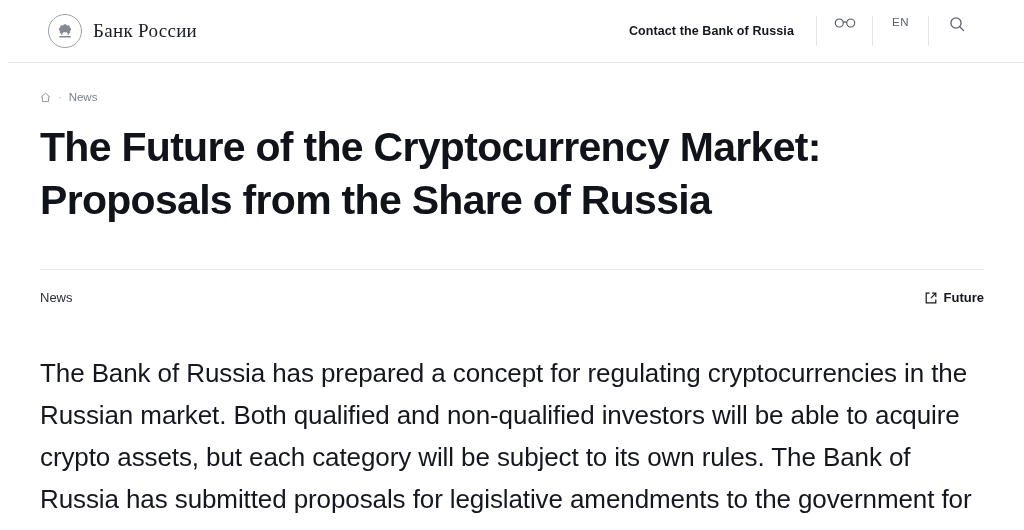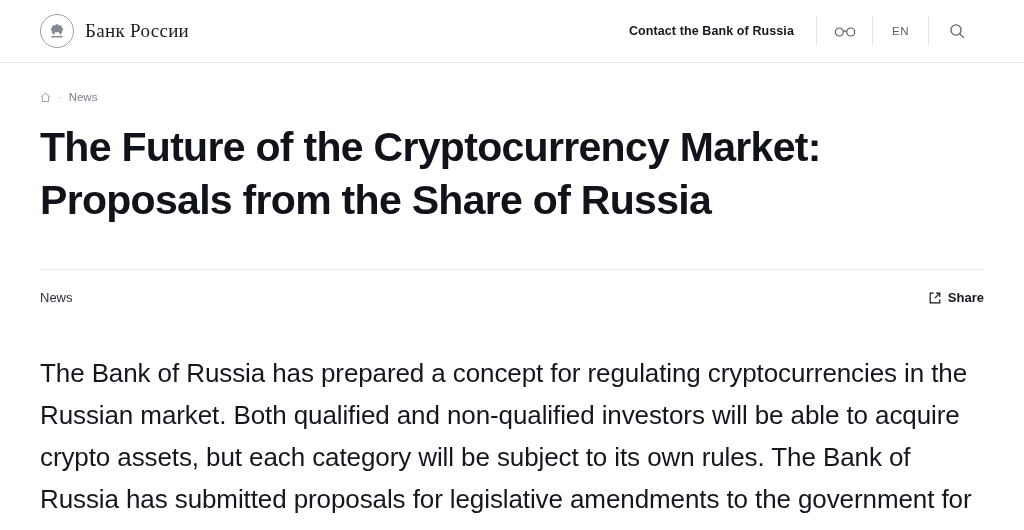--- a/index.html
+++ b/index.html
@@ -21,20 +21,21 @@
     background: #fff;
   }
 
   
   .header {
     height: 63px;
     display: flex;
     align-items: center;
     padding: 0 40px 0 40px;
     border-bottom: 1px solid #e6e8ec;
+    margin-left: 8px;
   }
   .brand {
     display: flex;
     align-items: center;
     gap: 11px;
     cursor: pointer;
   }
   .logo-circle {
     width: 34px;
     height: 34px;
@@ -71,21 +72,20 @@
   }
   .hdr-divider {
     width: 1px;
     height: 30px;
     background: #e2e4e9;
   }
   .hdr-btn {
     width: 55px;
     height: 30px;
     display: flex;
-    align-items: center;
     justify-content: center;
     color: #5a6069;
     cursor: pointer;
     background: transparent;
     border: none;
   }
   .hdr-btn .lang {
     font-size: 11.5px;
     letter-spacing: 0.5px;
     color: #5a6069;
@@ -215,20 +215,20 @@
     <div class="meta">
       <span class="rubric">News</span>
       <span class="share">
         <span class="share-icon">
           <svg width="12" height="12" viewBox="0 0 12 12" aria-hidden="true">
             <path d="M4.6 1.2H1.2v9.6h9.6V7.4" fill="none" stroke="currentColor" stroke-width="1.2"></path>
             <path d="M7 1.2h3.8V5" fill="none" stroke="currentColor" stroke-width="1.2"></path>
             <path d="M10.6 1.4L5.9 6.1" fill="none" stroke="currentColor" stroke-width="1.2"></path>
           </svg>
         </span>
-        <span>Share</span>
+        <span>Future</span>
       </span>
     </div>
 
     <p class="lede">The Bank of Russia has prepared a concept for regulating cryptocurrencies in the Russian market. Both qualified and non-qualified investors will be able to acquire crypto assets, but each category will be subject to its own rules. The Bank of Russia has submitted proposals for legislative amendments to the government for review.</p>
 
   </div>
 </div>
 
 </body></html>

